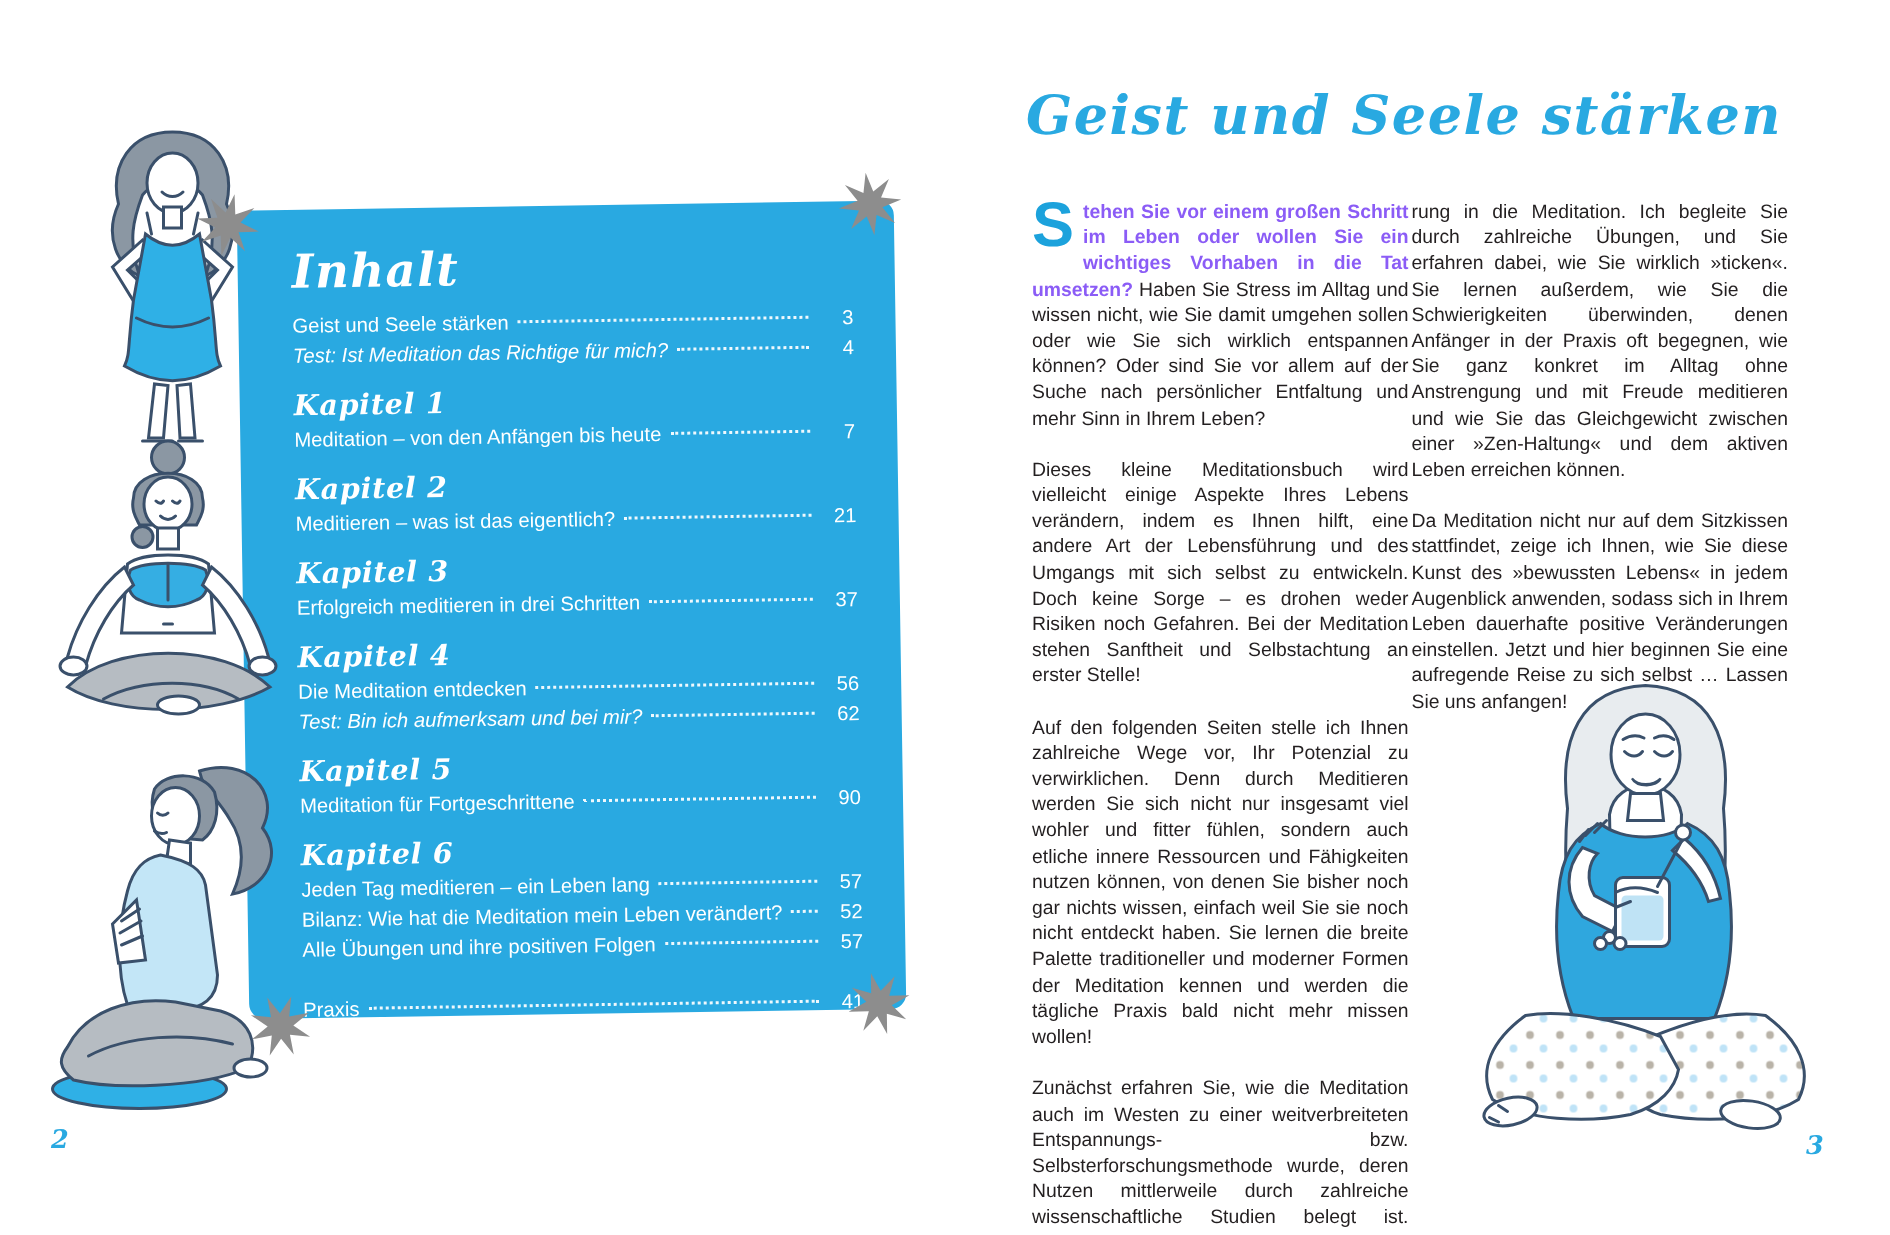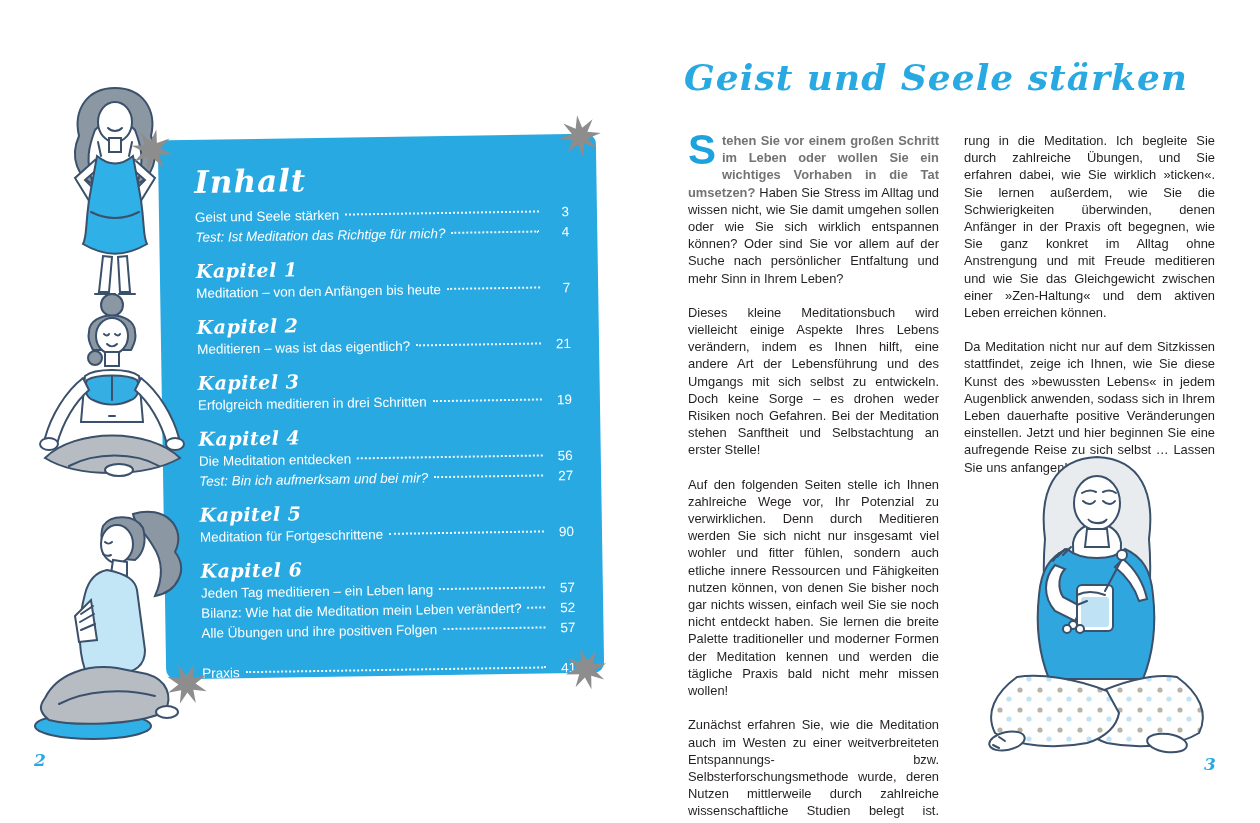--- a/index.html
+++ b/index.html
@@ -55,27 +55,27 @@
   .article-title {
     position:absolute; right:72px; top:56px; margin:0;
     font-family:"DejaVu Serif", serif; font-style:italic; font-weight:700;
     font-size:36px; color:#29a9e1; letter-spacing:1px; white-space:nowrap;
   }
   .col {
     position:absolute; top:132px; width:251px;
     font-size:12.9px; line-height:17.2px; text-align:justify;
   }
   .col-1 { left:688px; }
-  .col-2 { left:964px; }
+  .col-2 { left:941px; }
   .col p { margin:0 0 17px 0; }
   .dropcap {
     float:left; font-size:42px; line-height:34px; font-weight:700;
     color:#1ca2dc; padding:1px 6px 0 0;
   }
-  .lead-bold { color:#737373; font-weight:700; }
+  .lead-bold { color:#8b5cf6; font-weight:700; }
 
   svg .ln { stroke:#3a506b; stroke-width:2; fill:none; stroke-linecap:round; stroke-linejoin:round; }
 </style>
 </head>
 <body>
 
 <div class="canvas">
 
   <svg class="figure fig-standing" width="160" height="220" viewBox="0 0 160 220" aria-hidden="true">
     <path d="M80,8 C52,8 38,30 44,56 C34,78 44,98 58,104 C50,80 54,66 60,50 C70,38 90,38 100,50 C106,66 110,80 102,104 C116,98 126,78 116,56 C122,30 108,8 80,8 Z" fill="#8b97a3" stroke="#3a506b" stroke-width="2"></path>
@@ -150,33 +150,33 @@
     <div class="toc-row">
       <span class="label">Meditieren – was ist das eigentlich?</span>
       <span class="leader"></span>
       <span class="pg">21</span>
     </div>
 
     <div class="toc-section-title">Kapitel 3</div>
     <div class="toc-row">
       <span class="label">Erfolgreich meditieren in drei Schritten</span>
       <span class="leader"></span>
-      <span class="pg">19</span>
+      <span class="pg">37</span>
     </div>
 
     <div class="toc-section-title">Kapitel 4</div>
     <div class="toc-row">
       <span class="label">Die Meditation entdecken</span>
       <span class="leader"></span>
       <span class="pg">56</span>
     </div>
     <div class="toc-row italic">
       <span class="label">Test: Bin ich aufmerksam und bei mir?</span>
       <span class="leader"></span>
-      <span class="pg">27</span>
+      <span class="pg">62</span>
     </div>
 
     <div class="toc-section-title">Kapitel 5</div>
     <div class="toc-row">
       <span class="label">Meditation für Fortgeschrittene</span>
       <span class="leader"></span>
       <span class="pg">90</span>
     </div>
 
     <div class="toc-section-title">Kapitel 6</div>

